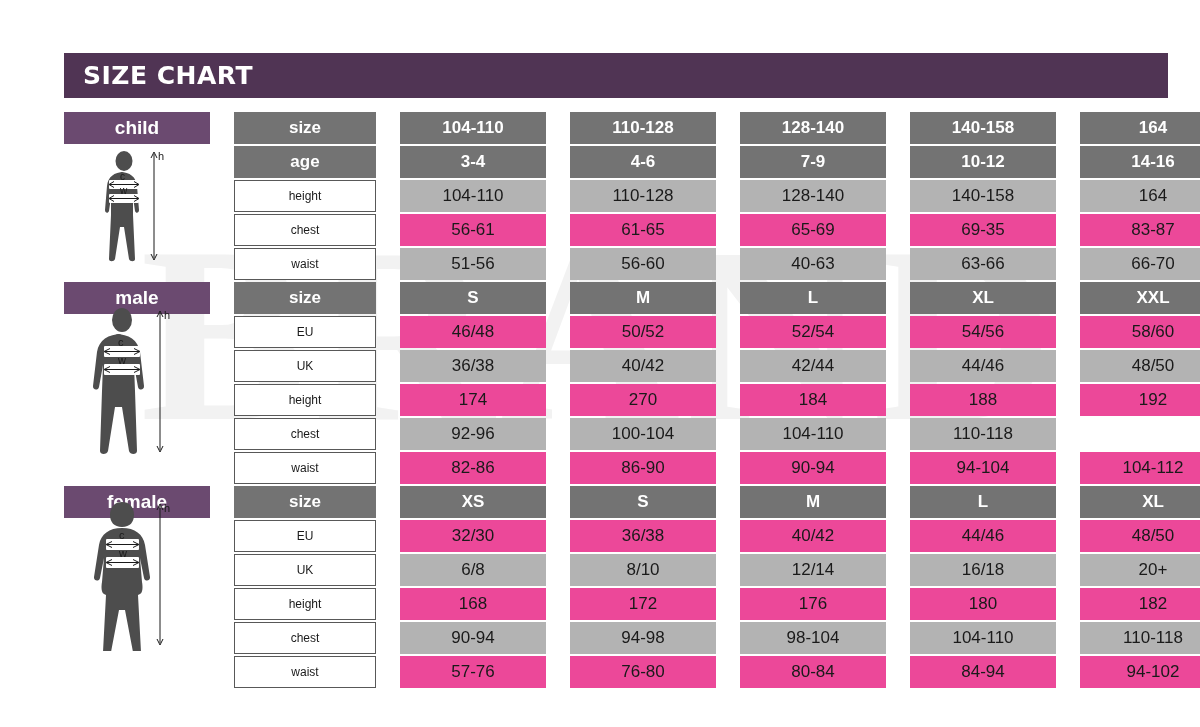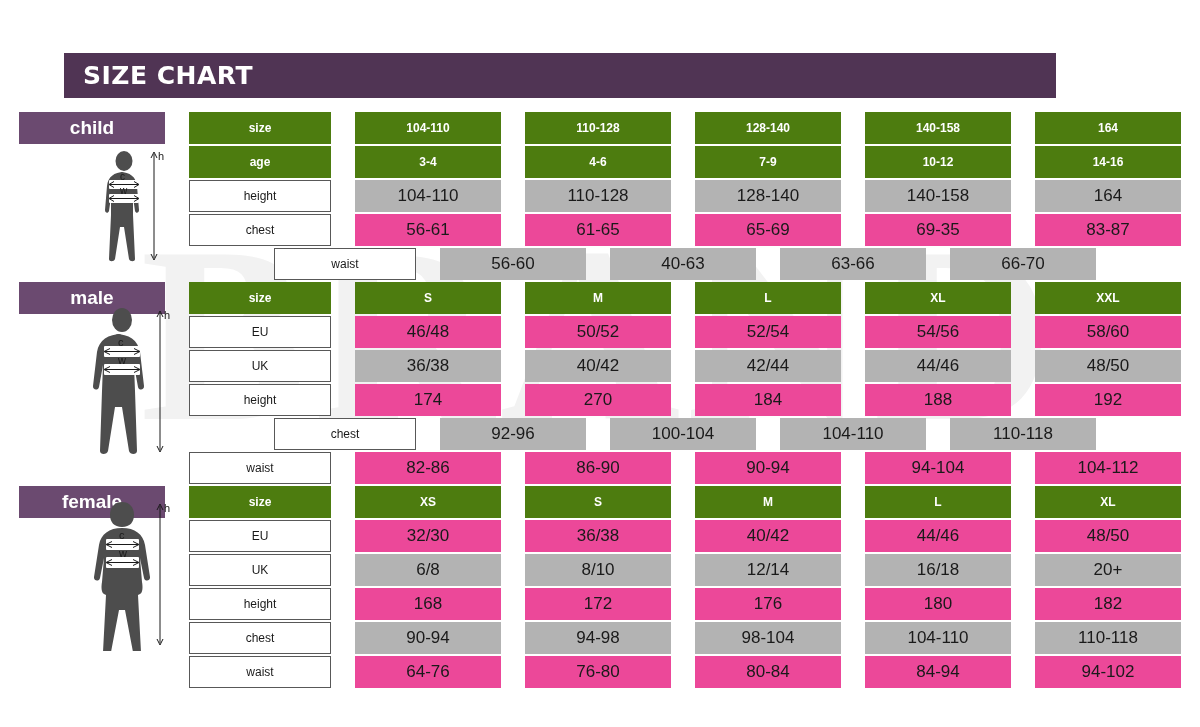--- a/index.html
+++ b/index.html
@@ -37,21 +37,21 @@
   .content {
     position: relative;
     z-index: 2;
   }
 
   
   .title-bar {
     position: absolute;
     left: 64px;
     top: 53px;
-    width: 992px;
+    width: 1104px;
     height: 45px;
     background: #503454;
     display: flex;
     align-items: center;
   }
   .title-bar .title-text {
     color: #ffffff;
     font-size: 25px;
     font-weight: bold;
     letter-spacing: 0.5px;
@@ -65,43 +65,42 @@
     left: 64px;
     top: 112px;
     width: 1072px;
   }
 
   .row {
     display: flex;
     align-items: stretch;
     height: 32px;
     margin-bottom: 2px;
-    justify-content: center;
   }
 
   
   .col-label   { width: 146px; flex: 0 0 146px; margin-right: 24px; }
   .col-attr    { width: 142px; flex: 0 0 142px; margin-right: 24px; }
   .col-val     { width: 146px; flex: 0 0 146px; margin-right: 24px; }
   .col-val.last{ margin-right: 0; }
 
   .cell {
     display: flex;
     align-items: center;
     justify-content: center;
     font-size: 17px;
     box-sizing: border-box;
     height: 100%;
   }
 
   .cell.header-purple {
-    background: #4d7c0f;
+    background: #737373;
     color: #ffffff;
     font-weight: bold;
-    font-size: 12px;
+    font-size: 17px;
   }
   .cell.header-purple.group {
     background: #6b4a70;
     font-size: 19px;
   }
   .cell.attr {
     background: #ffffff;
     border: 1px solid #585858;
     color: #1a1a1a;
     font-size: 12px;
@@ -184,20 +183,21 @@
         <div class="cell col-val val-light">56-61</div>
         <div class="cell col-val val-light">61-65</div>
         <div class="cell col-val val-light">65-69</div>
         <div class="cell col-val val-light">69-35</div>
         <div class="cell col-val last val-light">83-87</div>
       </div>
 
       <div class="row">
         <div class="cell col-label empty"></div>
         <div class="cell col-attr attr">waist</div>
+        <div class="cell col-val val-dark">51-56</div>
         <div class="cell col-val val-dark">56-60</div>
         <div class="cell col-val val-dark">40-63</div>
         <div class="cell col-val val-dark">63-66</div>
         <div class="cell col-val last val-dark">66-70</div>
       </div>
 
       <div class="row">
         <div class="cell col-label header-purple group">male</div>
         <div class="cell col-attr header-purple">size</div>
         <div class="cell col-val header-purple">S</div>
@@ -302,21 +302,21 @@
         <div class="cell col-val val-dark">90-94</div>
         <div class="cell col-val val-dark">94-98</div>
         <div class="cell col-val val-dark">98-104</div>
         <div class="cell col-val val-dark">104-110</div>
         <div class="cell col-val last val-dark">110-118</div>
       </div>
 
       <div class="row">
         <div class="cell col-label empty"></div>
         <div class="cell col-attr attr">waist</div>
-        <div class="cell col-val val-light">64-76</div>
+        <div class="cell col-val val-light">57-76</div>
         <div class="cell col-val val-light">76-80</div>
         <div class="cell col-val val-light">80-84</div>
         <div class="cell col-val val-light">84-94</div>
         <div class="cell col-val last val-light">94-102</div>
       </div>
 
     </div>
 
     <div class="figure-block fig-child">
       <svg width="146" height="115" viewBox="0 0 146 115">

